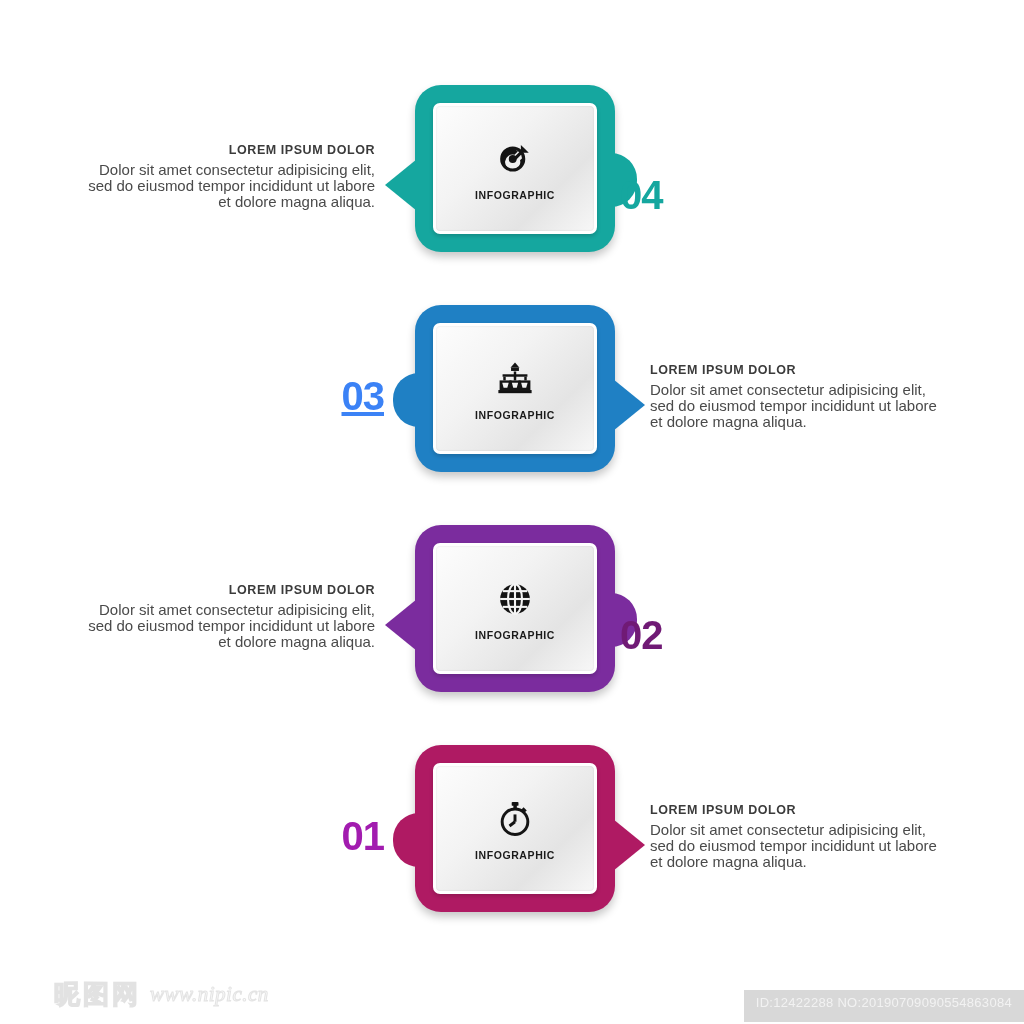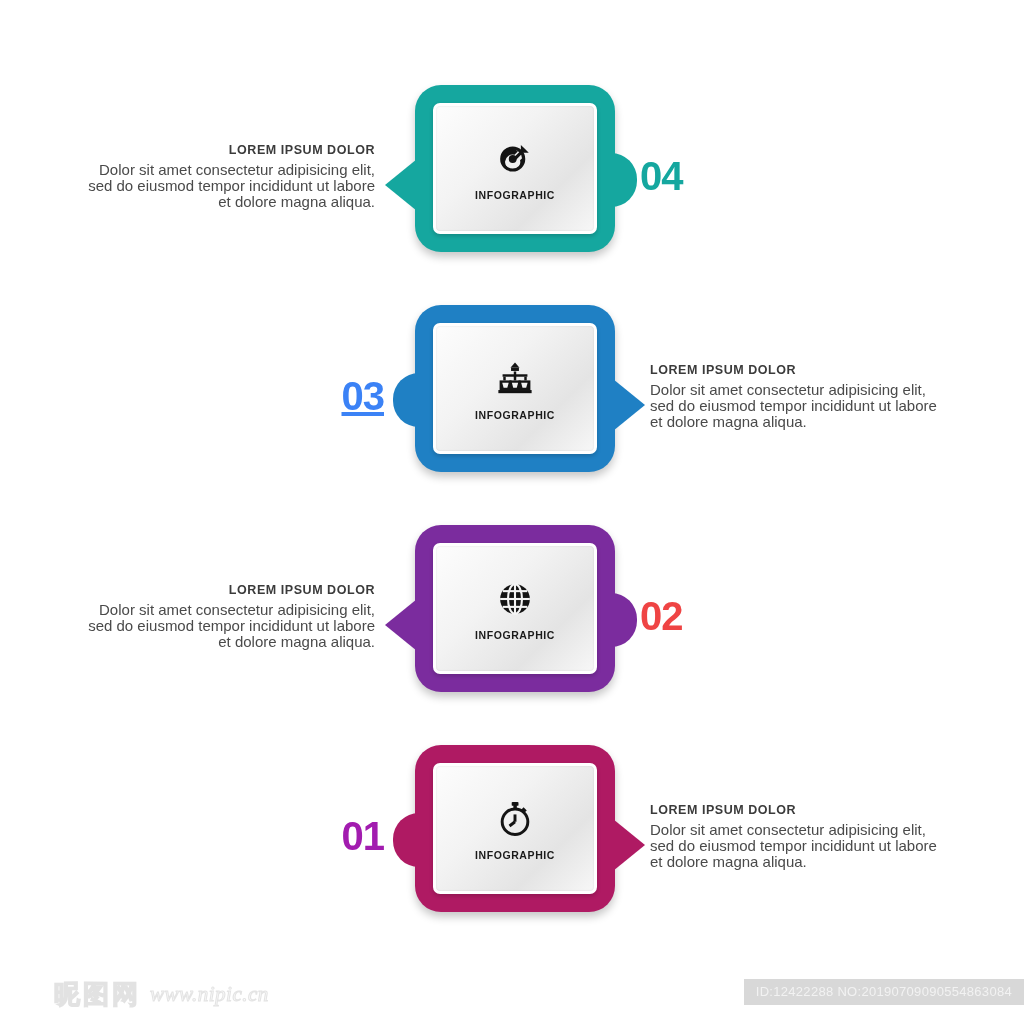--- a/index.html
+++ b/index.html
@@ -104,21 +104,21 @@
   
   .step-num {
     position: absolute;
     top: 74px;
     font-size: 40px;
     font-weight: bold;
     letter-spacing: -1px;
     line-height: 44px;
     font-family: "Liberation Sans", sans-serif;
   }
-  .step-num.right { left: 640px; }
+  .step-num.right { left: 620px; margin-top: 19px; }
   .step-num.left  { right: 640px; }
 
   
   .textblock {
     position: absolute;
     width: 290px;
     top: 56px;
   }
   .textblock.left  { left: 85px;  text-align: right; }
   .textblock.right { left: 650px; text-align: left;  }
@@ -162,26 +162,26 @@
     font-style: italic;
     color: transparent;
     -webkit-text-stroke: 1.1px #e4e4e4;
     letter-spacing: 0.5px;
     font-family: "Liberation Serif", serif;
   }
 
   #id-bar {
     position: absolute;
     right: 0;
-    bottom: 19px;
+    bottom: 2px;
     background: #d8d8d8;
     color: #f2f2f2;
     font-size: 13px;
     letter-spacing: 0.3px;
-    padding: 5px 12px 6px 12px;
+    padding: 5px 12px 12px 12px;
     font-family: "Liberation Sans", sans-serif;
     white-space: nowrap;
     margin-top: 24px;
   }
 </style>
 </head>
 <body>
 
 <div id="canvas">
 
@@ -264,21 +264,21 @@
         <line x1="10" y1="15" x2="38" y2="15"></line>
         <line x1="10" y1="33" x2="38" y2="33"></line>
         <line x1="24" y1="7" x2="24" y2="41"></line>
       </g>
     </svg>
             </div>
         <div class="panel-label">INFOGRAPHIC</div>
       </div>
     </div>
 
-    <div class="step-num right" style="color:#ef4444;">02</div>
+    <div class="step-num right" style="color:#701a75;">02</div>
 
     <div class="textblock left">
       <p class="tb-title">LOREM IPSUM DOLOR</p>
       <p class="tb-body">Dolor sit amet consectetur adipisicing elit, sed do eiusmod tempor incididunt ut labore et dolore magna aliqua.</p>
     </div>
   </div>
       <div class="row" style="top: 740px;">
     <div class="card" style="background:#AF1A63; color:#AF1A63;">
       <div class="arrow right"></div>
       <div class="bump left"></div>

